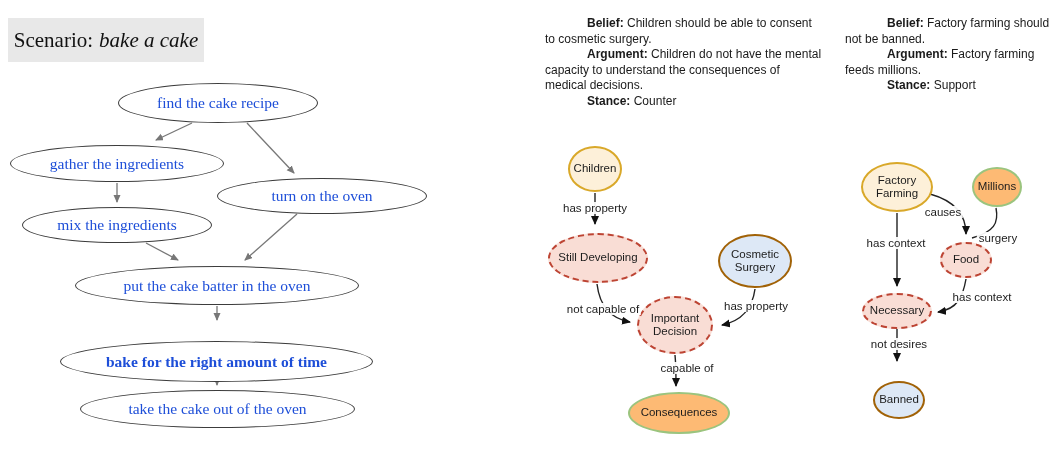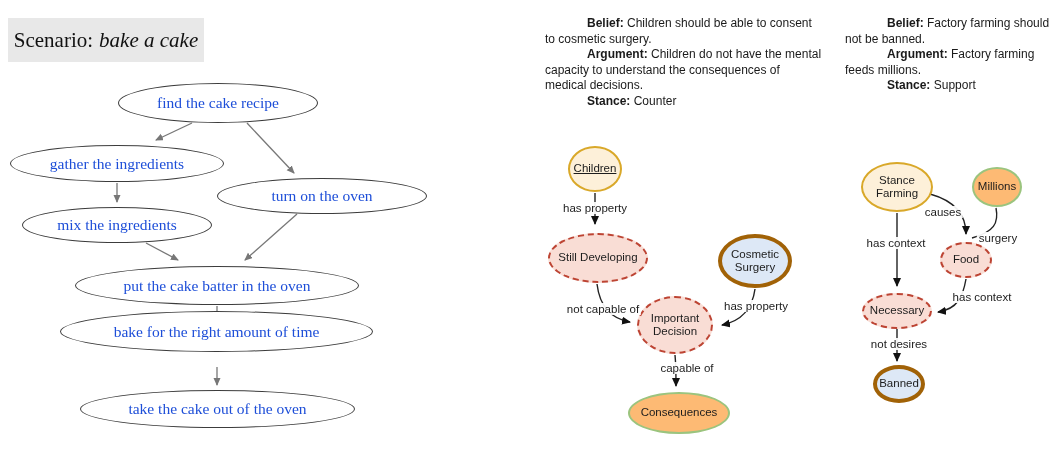--- a/index.html
+++ b/index.html
@@ -4,21 +4,21 @@
 <style>
   html,body{margin:0;padding:0;background:#fff;}
   #canvas{position:relative;width:1059px;height:454px;background:#ffffff;overflow:hidden;
           font-family:"Liberation Sans",sans-serif;}
   svg.edges{position:absolute;left:0;top:0;z-index:1;}
   .node{position:absolute;z-index:2;display:flex;align-items:center;justify-content:center;
         text-align:center;border-radius:50%;box-sizing:border-box;line-height:1.15;}
   .flow-node{background:#ffffff;border:1.4px solid #3c3c3c;color:#1d4ed8;
              font-family:"Liberation Serif",serif;font-size:15.5px;z-index:2;}
   .n-orange{background:#fdf0d9;border:2px solid #d9a829;}
-  .n-blue{background:#dde8f6;border:4px solid #a16207;}
+  .n-blue{background:#dde8f6;border:2px solid #a16207;}
   .n-green{background:#fdba74;border:2px solid #9bc47e;}
   .n-pink{background:#f9ddd5;border:2.2px dashed #bd4433;}
   .gnode{font-size:11.5px;color:#1c1c1c;padding:1px 2px;}
   .lbl{position:absolute;z-index:3;transform:translate(-50%,-50%);font-size:11.5px;color:#1c1c1c;
        background:rgba(255,255,255,0.92);padding:0 2px;white-space:nowrap;}
   #scenario{position:absolute;left:8px;top:18px;width:196px;height:44px;background:#e8e8e8;
             display:flex;align-items:center;justify-content:center;z-index:2;
             font-family:"Liberation Serif",serif;font-size:21px;color:#111;white-space:nowrap;}
   #scenario .ital{font-style:italic;margin-left:6px;}
   .infobox{position:absolute;top:16px;z-index:2;font-size:12px;line-height:15.5px;color:#1a1a1a;}
@@ -71,57 +71,57 @@
   <div id="scenario">
     <span>Scenario:</span>
     <span class="ital">bake a cake</span>
   </div>
 
   <div class="node flow-node" style="left:118px;top:83px;width:200px;height:40px;">find the cake recipe</div>
   <div class="node flow-node" style="left:10px;top:145px;width:214px;height:37px;">gather the ingredients</div>
   <div class="node flow-node" style="left:217px;top:178px;width:210px;height:36px;">turn on the oven</div>
   <div class="node flow-node" style="left:22px;top:207px;width:190px;height:36px;">mix the ingredients</div>
   <div class="node flow-node" style="left:75px;top:266px;width:284px;height:39px;">put the cake batter in the oven</div>
-  <div class="node flow-node" style="left:60px;top:311px;width:313px;height:41px;">bake for the right amount of time</div>
+  <div class="node flow-node" style="left:60px;top:341px;width:313px;height:41px;font-weight:bold;">bake for the right amount of time</div>
   <div class="node flow-node" style="left:80px;top:390px;width:275px;height:38px;">take the cake out of the oven</div>
 
   <div class="infobox" id="info-mid">
     <p><b>Belief:</b>
        <span>Children should be able to consent to cosmetic surgery.</span></p>
     <p><b>Argument:</b>
        <span>Children do not have the mental capacity to understand the consequences of medical decisions.</span></p>
     <p><b>Stance:</b>
        <span>Counter</span></p>
   </div>
 
   <div class="infobox" id="info-right">
     <p><b>Belief:</b>
        <span>Factory farming should not be banned.</span></p>
     <p><b>Argument:</b>
        <span>Factory farming feeds millions.</span></p>
     <p><b>Stance:</b>
        <span>Support</span></p>
   </div>
 
-  <div class="node gnode n-orange" style="left:568px;top:146px;width:54px;height:46px;text-decoration:underline;">Children</div>
+  <div class="node gnode n-orange" style="left:568px;top:146px;width:54px;height:46px;">Children</div>
   <div class="node gnode n-pink" style="left:548px;top:233px;width:100px;height:50px;">Still Developing</div>
   <div class="node gnode n-blue" style="left:718px;top:234px;width:74px;height:54px;">Cosmetic Surgery</div>
   <div class="node gnode n-pink" style="left:637px;top:296px;width:76px;height:58px;">Important Decision</div>
   <div class="node gnode n-green" style="left:628px;top:392px;width:102px;height:42px;">Consequences</div>
 
   <span class="lbl" style="left:595px;top:208px;">has property</span>
   <span class="lbl" style="left:603px;top:309px;">not capable of</span>
   <span class="lbl" style="left:756px;top:306px;">has property</span>
   <span class="lbl" style="left:676px;top:368px;margin-left:11px;">capable of</span>
 
-  <div class="node gnode n-orange" style="left:861px;top:162px;width:72px;height:50px;">Stance Farming</div>
+  <div class="node gnode n-orange" style="left:861px;top:162px;width:72px;height:50px;">Factory Farming</div>
   <div class="node gnode n-green" style="left:972px;top:167px;width:50px;height:40px;">Millions</div>
   <div class="node gnode n-pink" style="left:940px;top:242px;width:52px;height:36px;">Food</div>
   <div class="node gnode n-pink" style="left:862px;top:293px;width:70px;height:36px;">Necessary</div>
-  <div class="node gnode n-blue" style="left:873px;top:365px;width:52px;height:38px;">Banned</div>
+  <div class="node gnode n-blue" style="left:873px;top:381px;width:52px;height:38px;">Banned</div>
 
   <span class="lbl" style="left:943px;top:212px;">causes</span>
   <span class="lbl" style="left:998px;top:238px;">surgery</span>
   <span class="lbl" style="left:896px;top:243px;">has context</span>
   <span class="lbl" style="left:982px;top:297px;">has context</span>
   <span class="lbl" style="left:899px;top:344px;">not desires</span>
 
 </div>
 
 </body></html>

